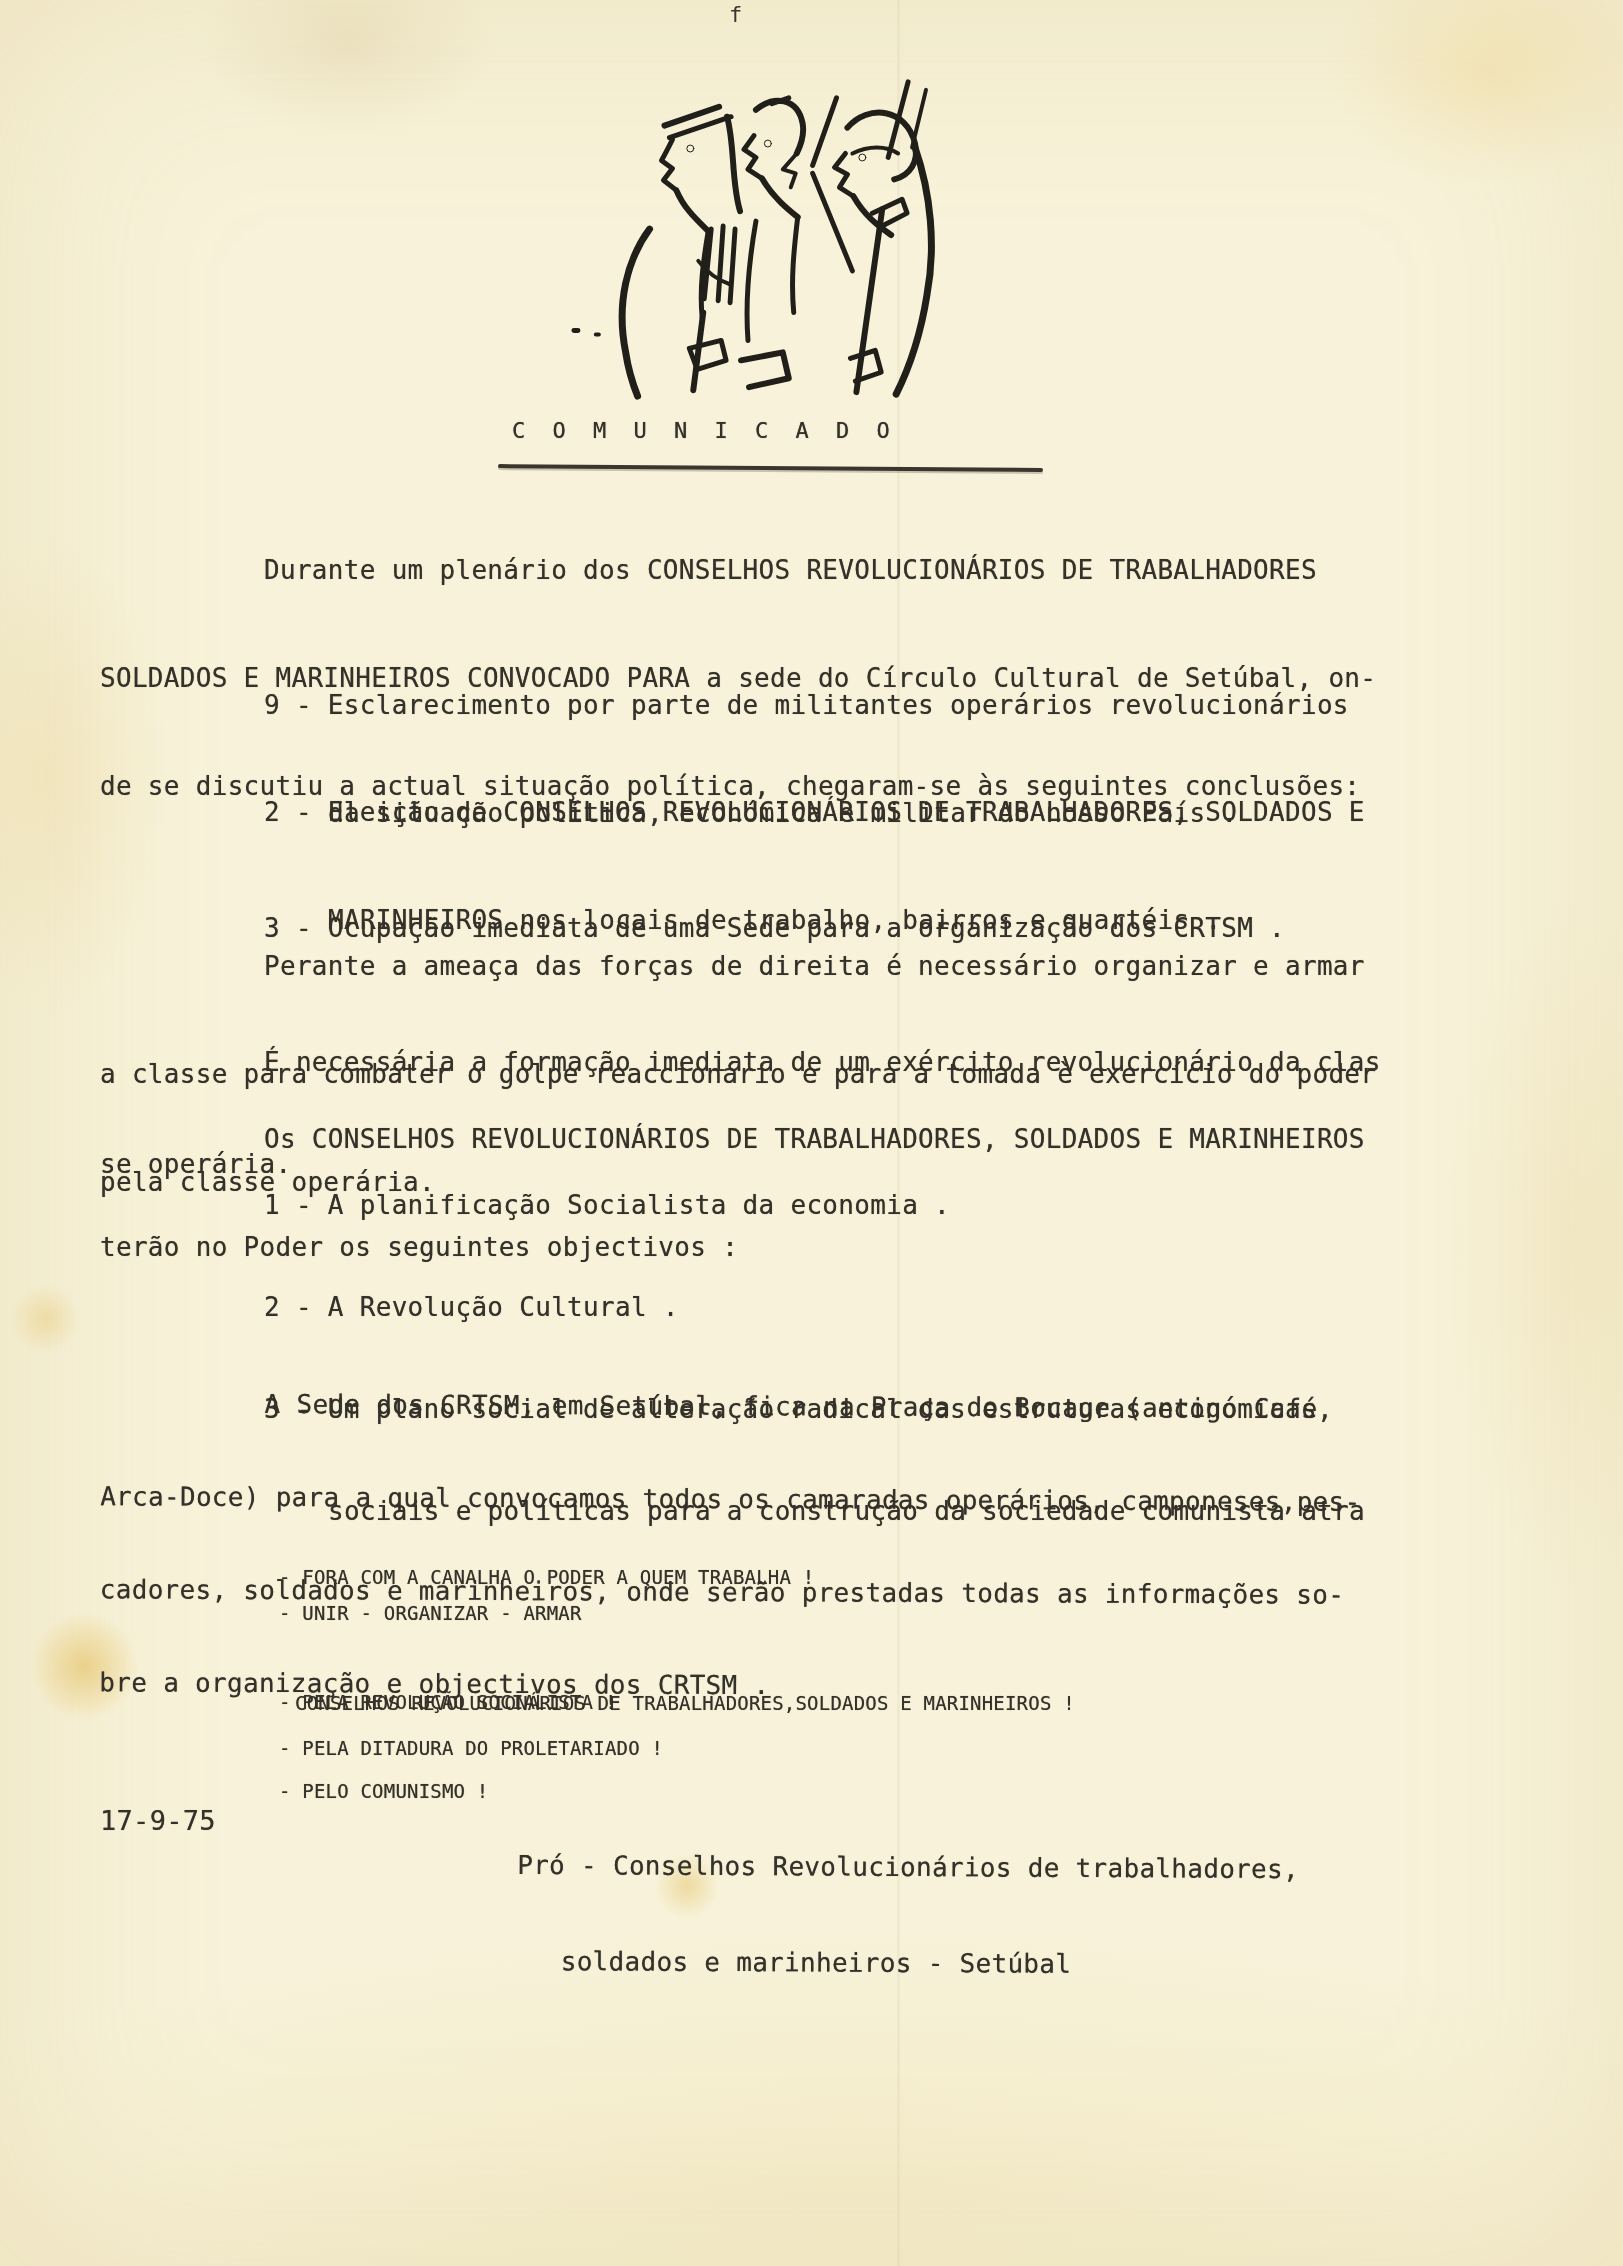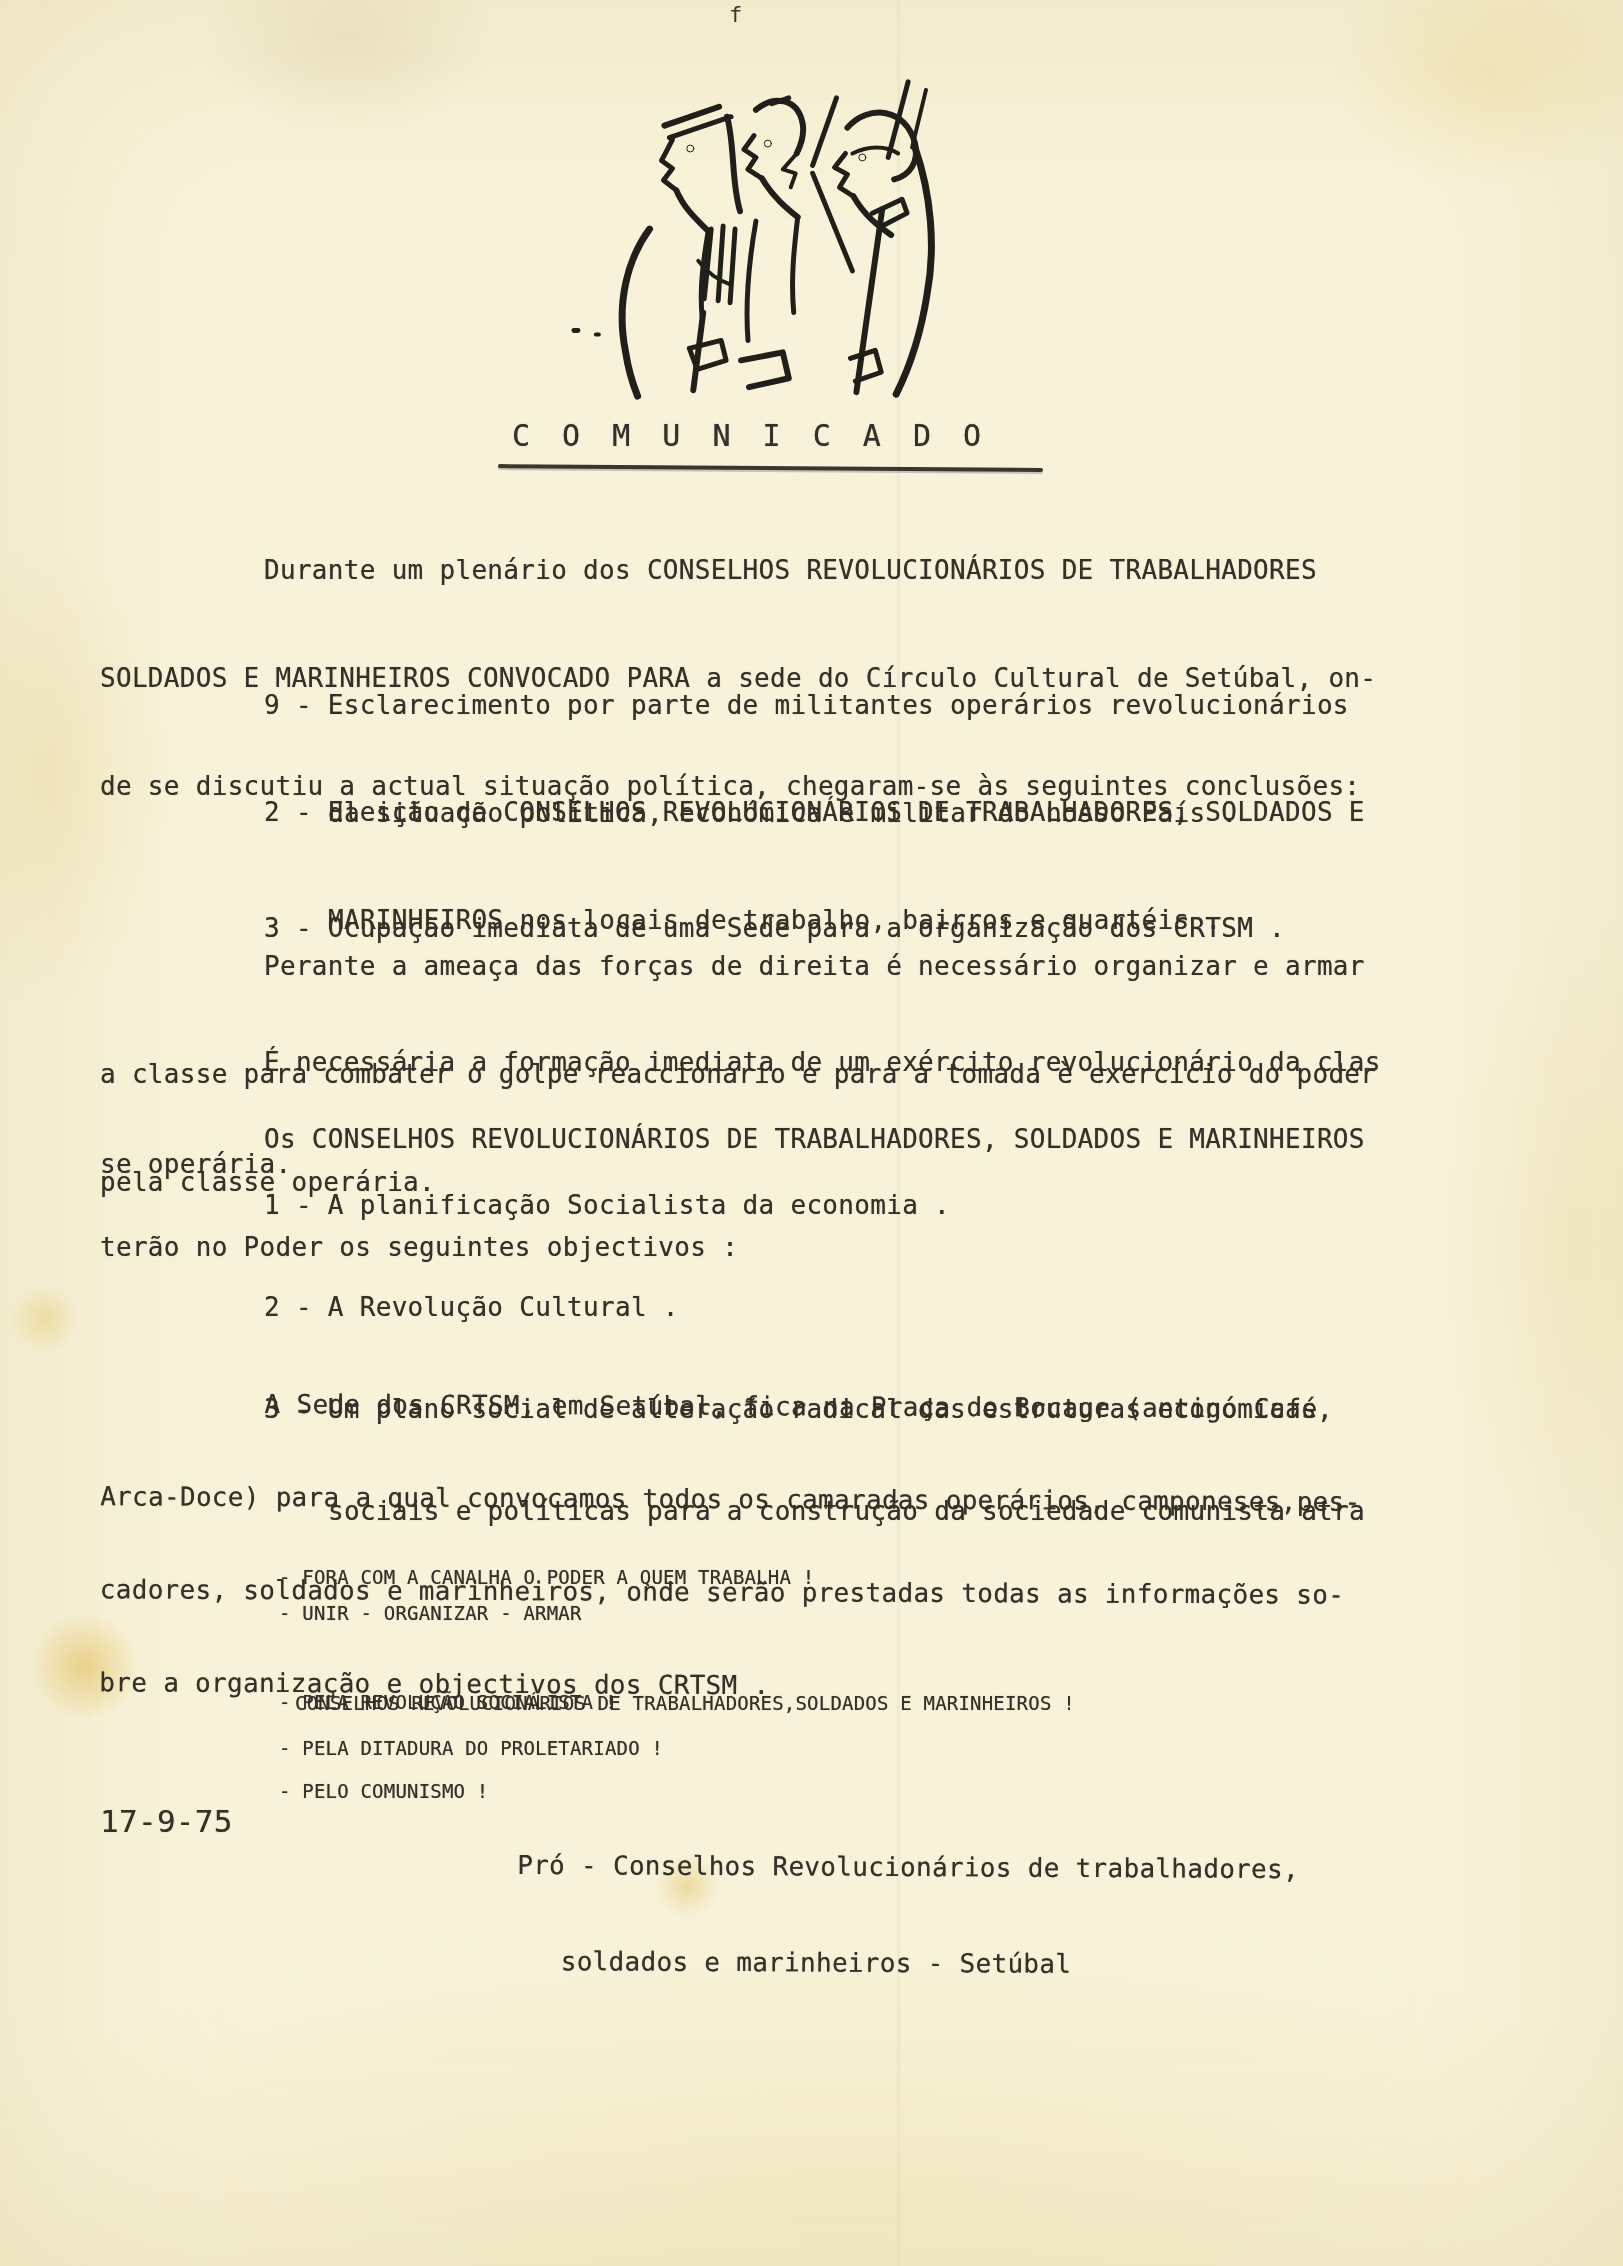--- a/index.html
+++ b/index.html
@@ -12,21 +12,21 @@
     color:#34312a;
     box-shadow:inset 0 0 219px rgba(205,175,95,.22);
   }
   .tw{position:absolute;white-space:pre;letter-spacing:0.3px;font-size:26px;line-height:36px;
       text-shadow:0 0 0.7px rgba(45,42,34,.65);}
   .line{white-space:pre;}
   .ind{padding-left:164px;}
   .hang{padding-left:64px;}
   .title{
     position:absolute;left:512px;top:418px;
-    font-size:30px;letter-spacing:7px;white-space:pre;
+    font-size:22px;letter-spacing:7px;white-space:pre;
     text-shadow:0 0 0.8px rgba(40,37,30,.8);
   }
   .title-underline{
     position:absolute;left:498px;top:466px;width:545px;height:4px;
     background:#3a362e;transform:rotate(.4deg);border-radius:2px;
     box-shadow:0 2px 0 rgba(58,54,46,.25);
   }
   .illu{position:absolute;left:552px;top:62px;width:388px;height:358px;}
   .illu path, .illu circle{stroke:#211f19;fill:none;stroke-linecap:round;stroke-linejoin:round;}
   .slogan{font-size:19px;letter-spacing:0.2px;}
@@ -166,20 +166,20 @@
   <div class="tw slogan" style="left:279px;top:1612px;">
     <div class="line">- PELA REVOLUÇÃO SOCIALISTA !</div>
   </div>
   <div class="tw slogan" style="left:279px;top:1658px;">
     <div class="line">- PELA DITADURA DO PROLETARIADO !</div>
   </div>
   <div class="tw slogan" style="left:279px;top:1701px;">
     <div class="line">- PELO COMUNISMO !</div>
   </div>
 
-  <div class="tw" style="left:100px;top:1803px;font-size:31px;">17-9-75</div>
+  <div class="tw" style="left:100px;top:1803px;font-size:27px;">17-9-75</div>
   <div class="tw" style="left:517px;top:1787px;line-height:32px;transform:rotate(.3deg);">
     <div class="line">Pró - Conselhos Revolucionários de trabalhadores,</div>
     <div class="line" style="padding-left:44px;">soldados e marinheiros - Setúbal</div>
   </div>
 
 </div>
 
 
 </body></html>

